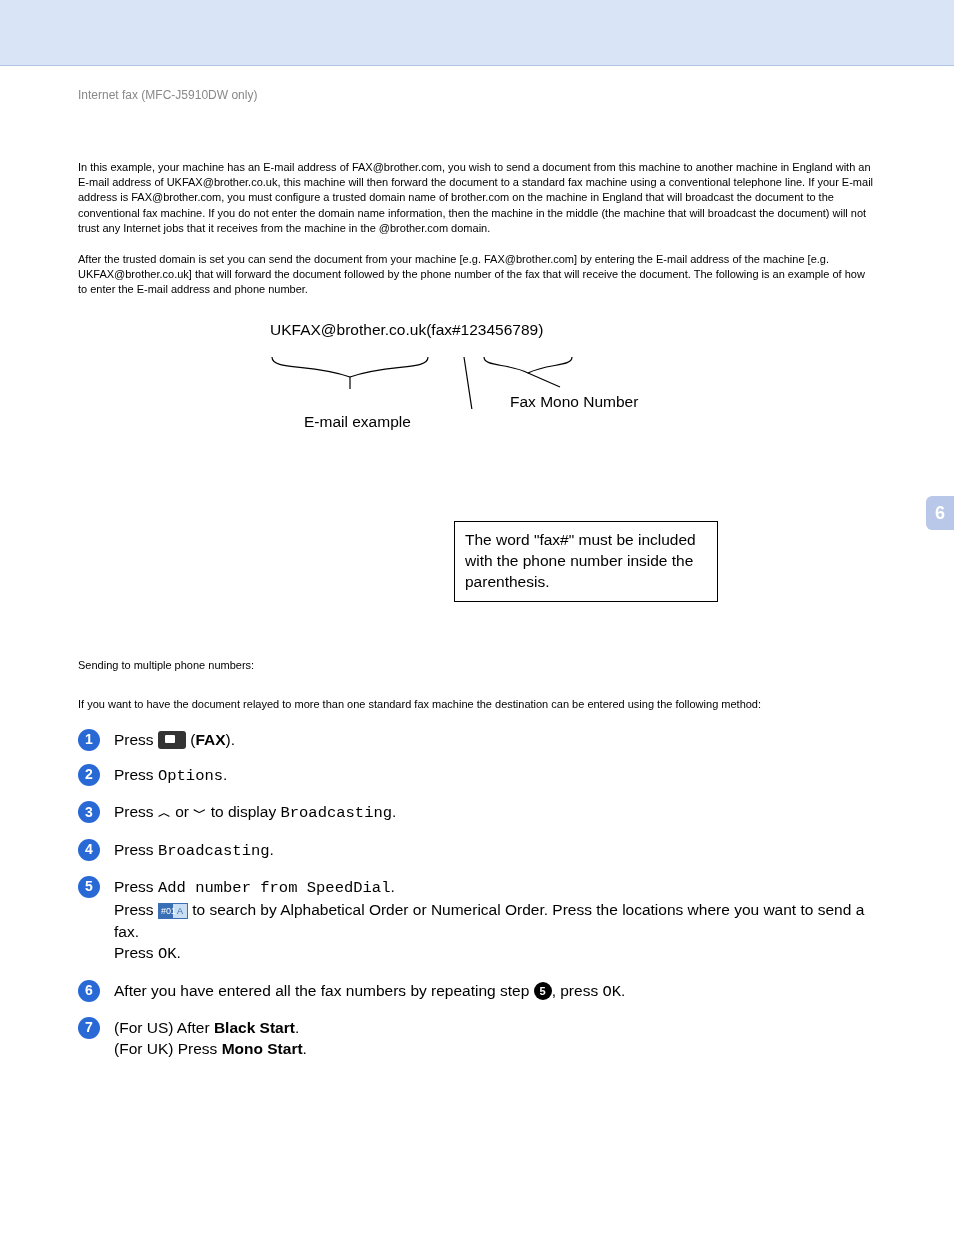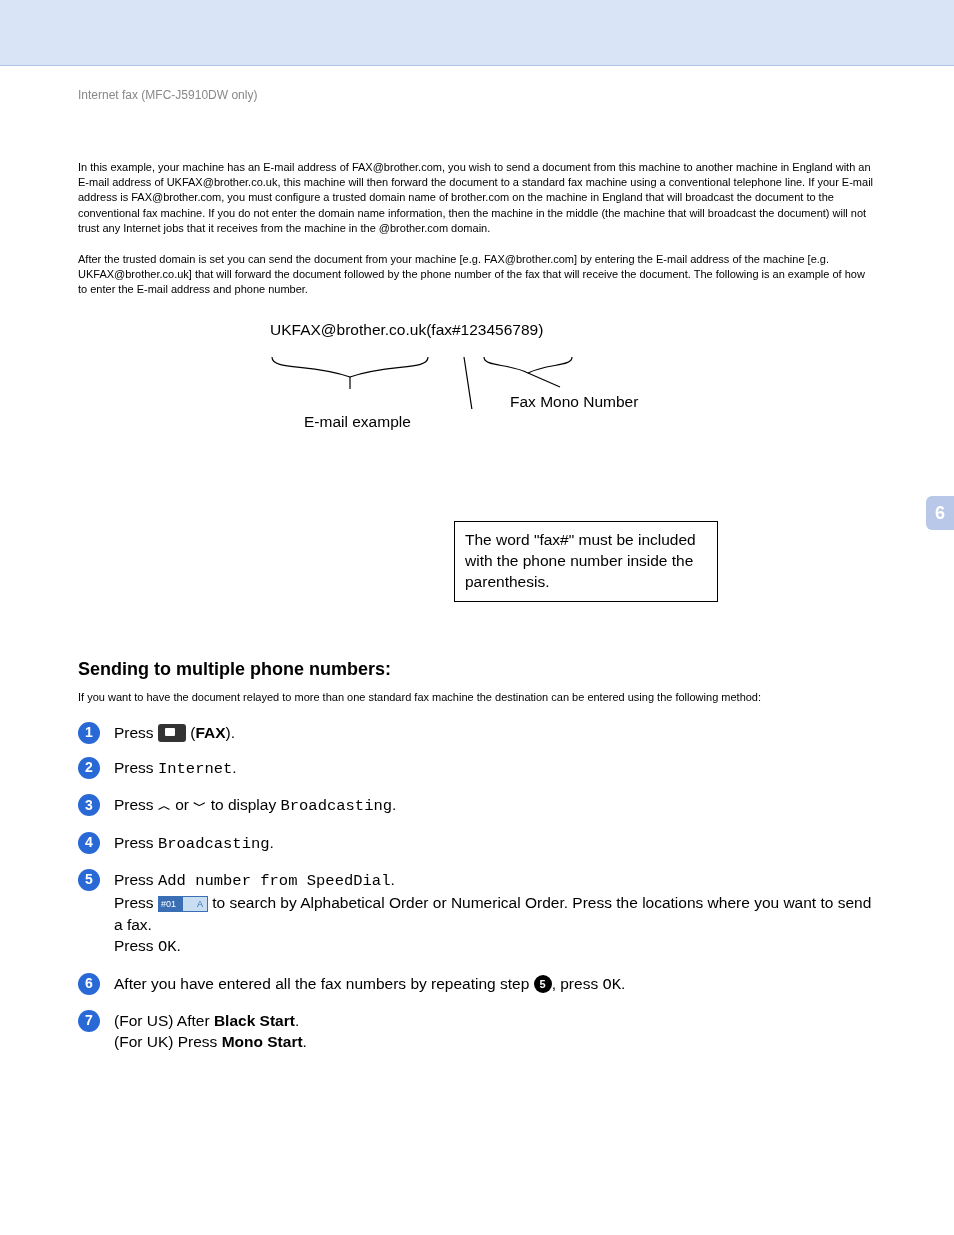--- a/index.html
+++ b/index.html
@@ -10,29 +10,29 @@
   .para { font-size: 11px; line-height: 1.38; margin-bottom: 16px; }
   .side-tab { position: absolute; right: 0; top: 430px; width: 28px; height: 34px; background: #b9c8e8; border-top-left-radius: 6px; border-bottom-left-radius: 6px; display: flex; align-items: center; justify-content: center; color: #fff; font-size: 18px; font-weight: bold; }
   .diagram { margin: 24px 0 46px 0; font-size: 15.5px; }
   .diagram-address { margin-left: 192px; margin-bottom: 14px; }
   .svgwrap { margin-left: 192px; }
   .diagram-labels { position: relative; height: 30px; }
   .lbl-email { position: absolute; left: 226px; top: 0; }
   .lbl-faxnum { position: absolute; left: 432px; top: -20px; }
   .faxnote-box { position: absolute; left: 376px; top: 78px; width: 264px; border: 1px solid #000; padding: 8px 10px; font-size: 15.5px; line-height: 1.35; }
   .diagram-reserve { height: 170px; position: relative; }
-  .subhead { font-size: 18px; font-weight: bold; margin-bottom: 10px; }
+  .subhead { font-size: 11px; font-weight: normal; margin-bottom: 26px; }
   .steps { list-style: none; margin-top: 14px; }
   .steps > li { position: relative; padding-left: 36px; margin-bottom: 14px; font-size: 15.5px; line-height: 1.38; }
   .step-bullet { position: absolute; left: 0; top: 0; width: 22px; height: 22px; border-radius: 50%; background: #2969d6; color: #fff; font-size: 14px; font-weight: bold; display: flex; align-items: center; justify-content: center; }
   .inline-bullet { display: inline-flex; width: 18px; height: 18px; border-radius: 50%; background: #000; color: #fff; font-size: 11px; font-weight: bold; align-items: center; justify-content: center; vertical-align: middle; }
   .mono { font-family: "Courier New", Courier, monospace; }
   .fax-icon { display: inline-block; width: 28px; height: 18px; background: #333; border-radius: 3px; vertical-align: middle; position: relative; }
   .fax-icon::after { content: ""; position: absolute; left: 7px; top: 4px; width: 10px; height: 8px; background: #fff; border-radius: 1px; }
-  .search-icon { display: inline-block; width: 50px; height: 16px; vertical-align: middle; background: linear-gradient(to right, #3a6fb5 0 50%, #c9def2 50% 100%); border: 1px solid #3a6fb5; font-size: 9px; color: #fff; line-height: 14px; text-align: left; padding-left: 2px; font-family: Arial; }
+  .search-icon { display: inline-block; width: 30px; height: 16px; vertical-align: middle; background: linear-gradient(to right, #3a6fb5 0 50%, #c9def2 50% 100%); border: 1px solid #3a6fb5; font-size: 9px; color: #fff; line-height: 14px; text-align: left; padding-left: 2px; font-family: Arial; }
   .search-icon::after { content: "A"; float: right; color: #3a6fb5; margin-right: 4px; }
   .chev { display: inline-block; font-size: 13px; font-weight: bold; vertical-align: middle; }
   .pagenum { position: absolute; right: 78px; bottom: -16px; font-size: 12px; font-weight: bold; color: #2a56c4; }
   .pagenum-bar { display: inline-block; width: 14px; height: 15px; background: #b9c8e8; vertical-align: middle; margin-left: 6px; }
 </style>
 </head>
 <body>
 
 <div class="topbar"></div>
 
@@ -75,21 +75,21 @@
 
     <li>
       <span class="step-bullet">1</span>
       <span>Press </span>
       <span class="fax-icon"></span>
       <span> (<b>FAX</b>).</span>
     </li>
 
     <li>
       <span class="step-bullet">2</span>
-      <span>Press </span><span class="mono">Internet</span><span>.</span>
+      <span>Press </span><span class="mono">Options</span><span>.</span>
     </li>
 
     <li>
       <span class="step-bullet">3</span>
       <span>Press </span><span class="chev">︿</span><span> or </span><span class="chev">﹀</span><span> to display </span><span class="mono">Broadcasting</span><span>.</span>
     </li>
 
     <li>
       <span class="step-bullet">4</span>
       <span>Press </span><span class="mono">Broadcasting</span><span>.</span>

